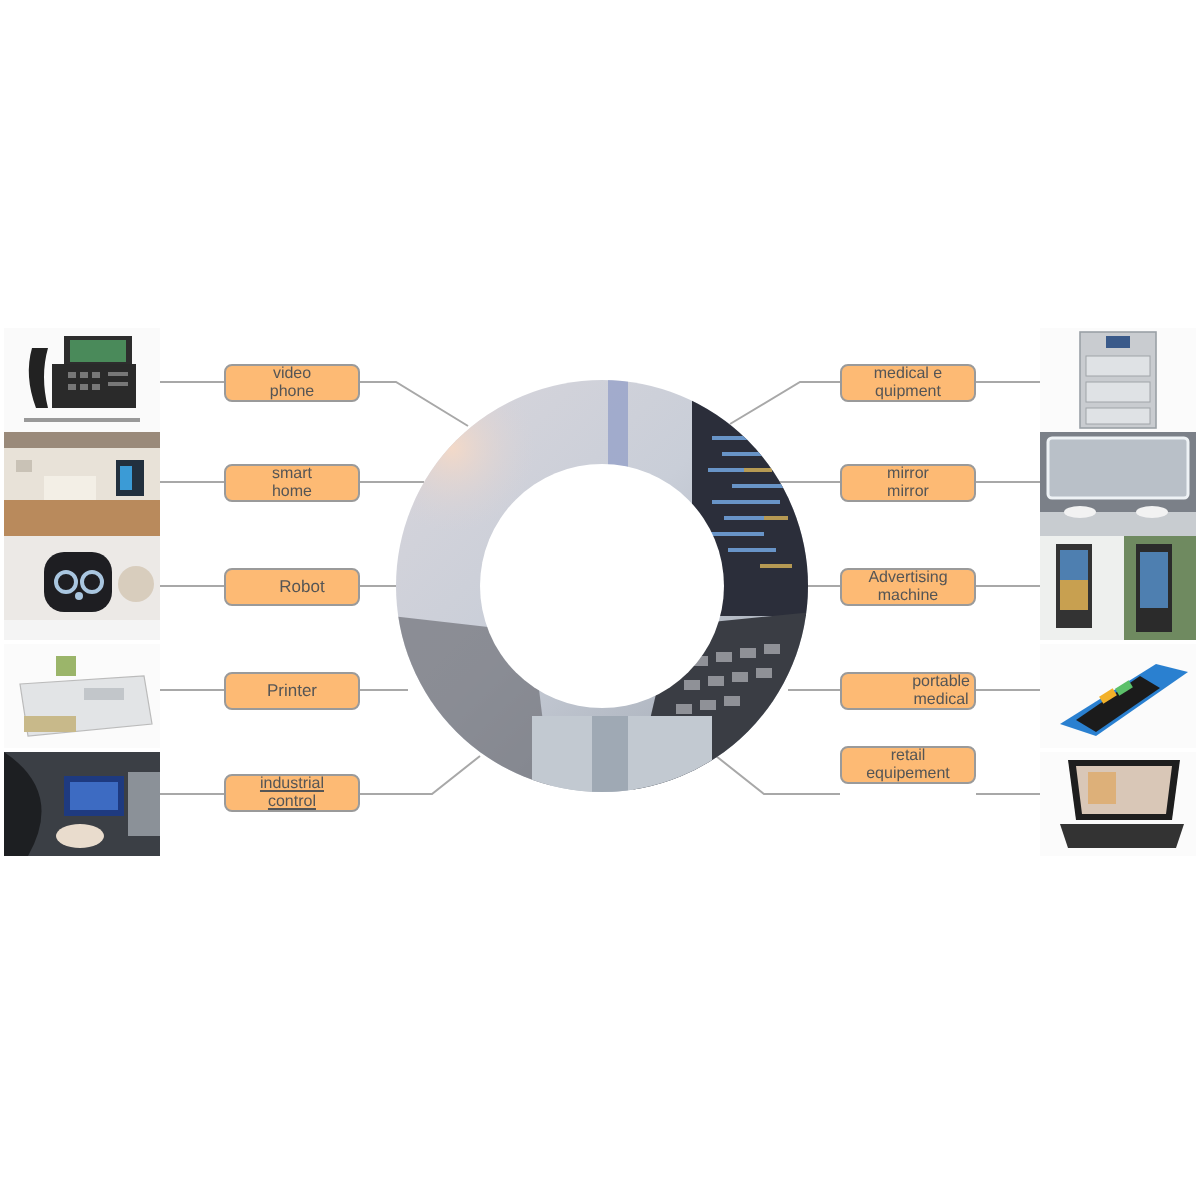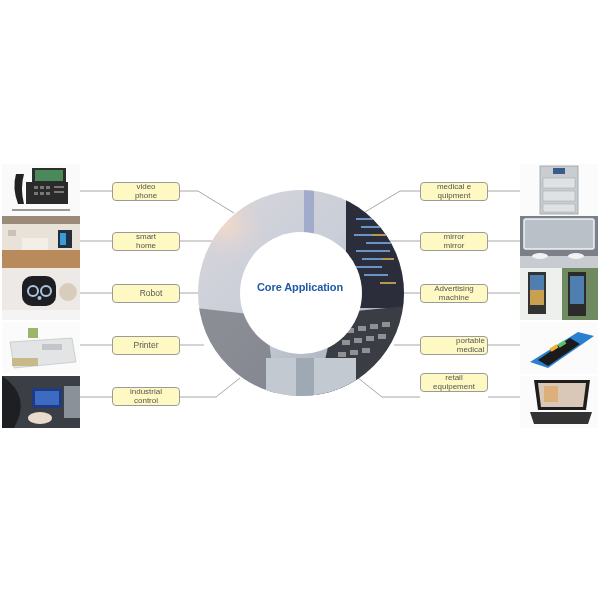--- a/index.html
+++ b/index.html
@@ -2,21 +2,21 @@
 <html><head>
 <meta charset="utf-8">
 <style>
   html, body { margin:0; padding:0; background:#ffffff; }
   body { width:600px; height:600px; position:relative; overflow:hidden;
          font-family:"Liberation Sans", "DejaVu Sans", sans-serif; }
   .canvas { position:absolute; left:0; top:0; width:600px; height:600px; }
   .thumb { position:absolute; width:78px; height:52px; overflow:hidden; background:#f4f4f4; }
   .thumb svg { width:100%; height:100%; display:block; }
   .label-box { position:absolute; width:68px; height:19px; border:1px solid #9a9a9a; border-radius:4px;
-               background:#fef9c3; display:flex; align-items:center; justify-content:center; text-align:center;
+               background:#fdba74; display:flex; align-items:center; justify-content:center; text-align:center;
                font-size:8px; line-height:8.5px; color:#555; box-sizing:border-box; padding:0 2px; }
   .label-box.single { font-size:8.5px; }
   .lines { position:absolute; left:0; top:0; width:600px; height:600px; }
   .core-title { position:absolute; left:240px; top:281px; width:120px; text-align:center;
                 font-size:11px; font-weight:bold; color:#1f5aa8; letter-spacing:-0.1px; }
 </style>
 </head>
 <body>
 
 <div class="canvas">
@@ -101,21 +101,20 @@
           <rect x="166" y="160" width="8" height="5"></rect>
       </g>
 
       <polygon points="0,120 70,128 80,210 0,210" fill="#6f7178" opacity="0.7"></polygon>
 
       <rect x="70" y="170" width="90" height="40" fill="#c2c9d1"></rect>
       <rect x="100" y="170" width="18" height="40" fill="#9fa9b4"></rect>
     </g>
     <circle cx="105" cy="105" r="61" fill="#ffffff"></circle>
   </svg>
-  <div class="core-title">Core Application</div>
 
   <div class="thumb" style="left:2px;top:164px;">
     <svg viewBox="0 0 78 52">
         <rect width="78" height="52" fill="#fafafa"></rect>
       <rect x="30" y="4" width="34" height="15" fill="#2d2d2d"></rect>
         <rect x="33" y="6" width="28" height="11" fill="#4a8a5a"></rect>
       <rect x="24" y="18" width="42" height="22" fill="#2a2a2a"></rect>
       <g fill="#777">
           <rect x="32" y="22" width="4" height="3"></rect>
           <rect x="38" y="22" width="4" height="3"></rect>
@@ -177,21 +176,21 @@
   </div>
   <div class="label-box" style="left:112px;top:232px;">
     <span><span>smart</span><br><span>home</span></span>
   </div>
   <div class="label-box single" style="left:112px;top:284px;padding-left:12px;">
     <span>Robot</span>
   </div>
   <div class="label-box single" style="left:112px;top:336px;">
     <span>Printer</span>
   </div>
-  <div class="label-box" style="left:112px;top:387px;">
+  <div class="label-box" style="left:112px;top:387px;text-decoration:underline;">
     <span><span>industrial</span><br><span>control</span></span>
   </div>
 
   <div class="label-box" style="left:420px;top:182px;">
     <span><span>medical e</span><br><span>quipment</span></span>
   </div>
   <div class="label-box" style="left:420px;top:232px;">
     <span><span>mirror</span><br><span>mirror</span></span>
   </div>
   <div class="label-box" style="left:420px;top:284px;">

